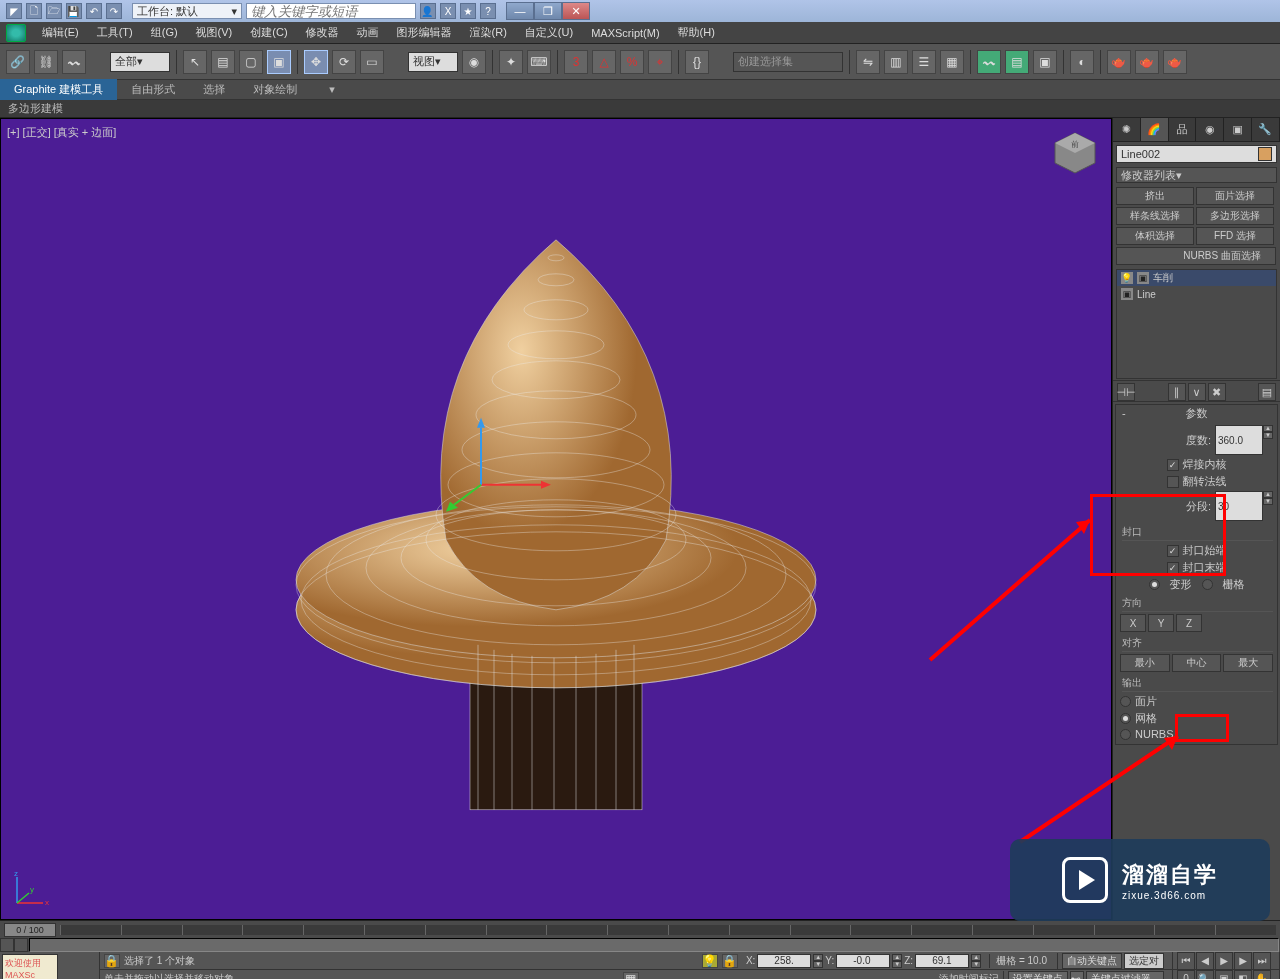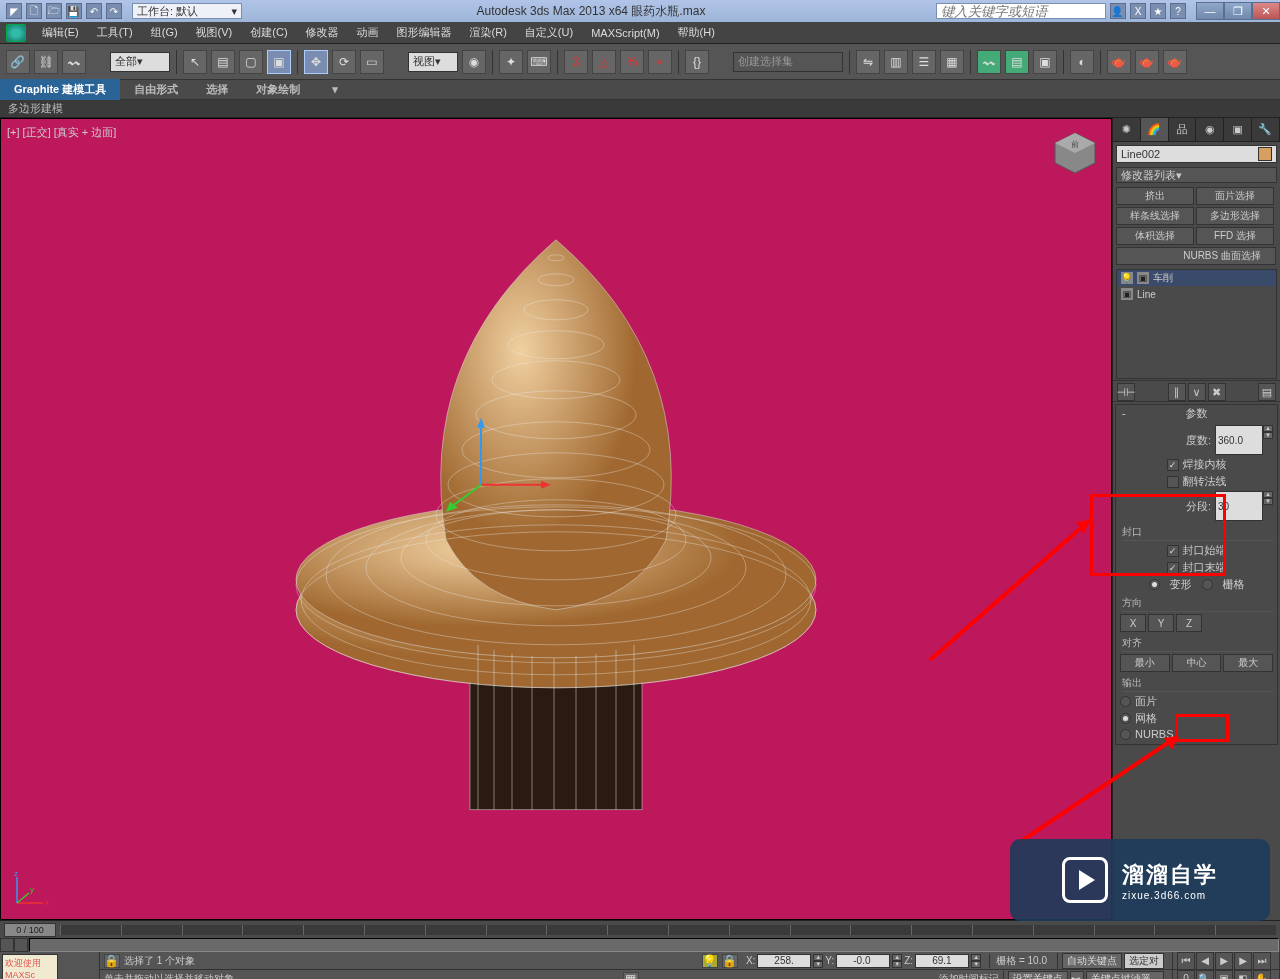--- a/index.html
+++ b/index.html
@@ -17,25 +17,25 @@
 .menubar { height:22px; background:#444; display:flex; align-items:center; padding:0 6px; gap:2px; border-bottom:1px solid #222; }
 .mgreen { width:20px; height:18px; background:radial-gradient(#3ba 30%, #176); border:1px solid #0a4; border-radius:2px; margin-right:6px; }
 .menuitem { padding:2px 8px; color:#ddd; }
 .toolbar { height:36px; background:#555; display:flex; align-items:center; padding:0 6px; gap:4px; border-bottom:1px solid #333; }
 .tbtn { width:24px; height:24px; background:#666; border:1px solid #444; display:flex; align-items:center; justify-content:center; color:#ddd; font-size:12px; position:relative; }
 .tbtn.active { background:#7a8db0; border-color:#acf; }
 .tsep { width:1px; height:24px; background:#333; margin:0 2px; }
 .tdrop { height:20px; background:#ddd; border:1px solid #333; padding:0 4px; color:#333; display:flex; align-items:center;margin-left:20px; }
 .tdrop.dark { background:#555; color:#ddd; border-color:#333; }
 .ribbon { height:20px; background:#4a4a4a; display:flex; align-items:center; border-bottom:1px solid #333; }
-.rtab { padding:3px 14px; color:#bbb; font-size:11px;font-weight:bold; }
+.rtab { padding:3px 14px; color:#bbb; font-size:11px; }
 .rtab.active { background:#2a6496; color:#fff; }
 .ribbon2 { height:18px; background:#3a3a3a; display:flex; align-items:center; padding:0 8px; color:#bbb; font-size:11px; border-bottom:1px solid #222; }
 .workspace { display:flex; height:calc(100% - 177px); }
-.viewport { flex:1; background:#be185d; position:relative; border:1px solid #000; }
+.viewport { flex:1; background:#4c1d95; position:relative; border:1px solid #000; }
 .vp-label { position:absolute; top:6px; left:6px; color:#ccc; font-size:11px; }
 .vp-cube { position:absolute; top:10px; right:12px; width:48px; height:48px; }
 .vp-axis { position:absolute; bottom:10px; left:10px; width:40px; height:40px; }
 .model { position:absolute; left:50%; top:50%; transform:translate(-50%,-53%); width:640px; height:640px; }
 .cmdpanel { width:168px; background:#4a4a4a; border-left:1px solid #222; display:flex; flex-direction:column; }
 .cmdtabs { height:24px; display:flex; background:#3a3a3a; border-bottom:1px solid #222; }
 .ctab { flex:1; display:flex; align-items:center; justify-content:center; border-right:1px solid #222; }
 .ctab.active { background:#555; }
 .nameedit { height:18px; background:#ddd; border:1px solid #333; margin:3px; padding:0 4px; color:#333; display:flex; align-items:center; }
 .nameedit .swatch { width:14px; height:14px; background:#d8a060; border:1px solid #333; margin-left:auto; }
@@ -107,21 +107,20 @@
     <div class="tb-ico">🗋</div>
     <div class="tb-ico">🗁</div>
     <div class="tb-ico">💾</div>
     <div class="tb-ico">↶</div>
     <div class="tb-ico">↷</div>
   </div>
   <div class="tb-drop">
       <span>工作台: 默认</span>
       <span style="margin-left:auto">▾</span>
     </div>
-  <div class="tb-title">Autodesk 3ds Max  2013 x64     眼药水瓶.max</div>
   <input class="tb-search" placeholder="键入关键字或短语" style="">
   <div class="tb-right">
     <div class="tb-ico">👤</div>
     <div class="tb-ico">X</div>
     <div class="tb-ico">★</div>
     <div class="tb-ico">?</div>
   </div>
   <div class="winbtns">
     <div class="winbtn">—</div>
     <div class="winbtn">❐</div>

